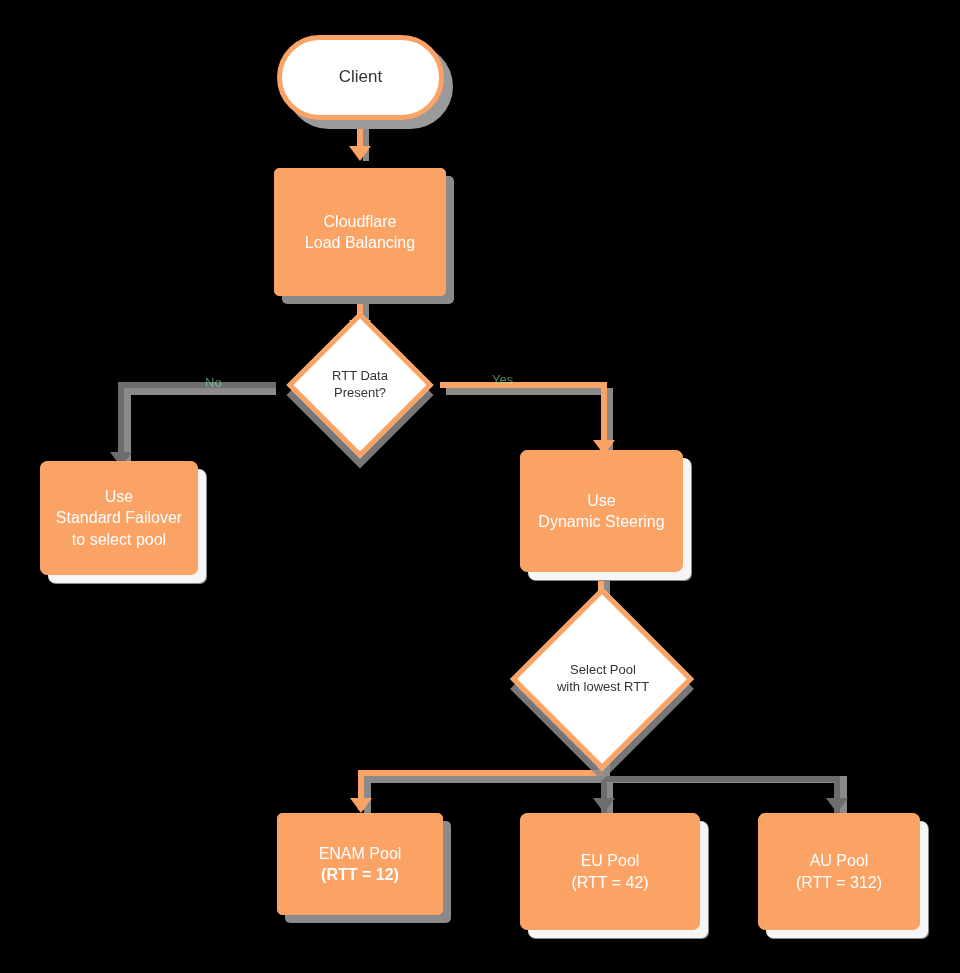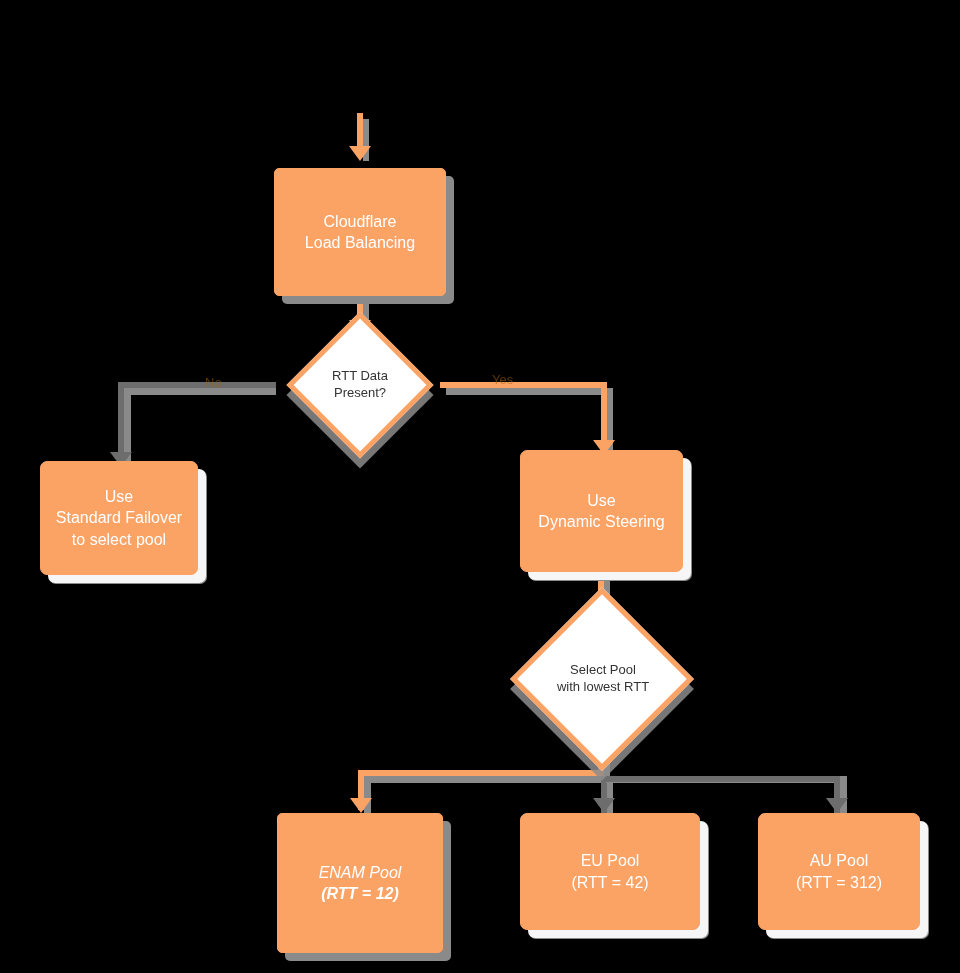--- a/index.html
+++ b/index.html
@@ -110,21 +110,21 @@
   }
   .arrow.down {
     border-left: 11px solid transparent;
     border-right: 11px solid transparent;
     border-top: 15px solid #6d6d6d;
   }
   .arrow.down.hot { border-top-color: #fba265; }
 
   .edge-label {
     position: absolute;
-    color: #a16207;
+    color: #86efac;
     font-size: 13px;
     z-index: 6;
     opacity: 0.55;
     filter: blur(0.7px);
     white-space: nowrap;
   }
   .bold { font-weight: bold; }
 </style>
 </head>
 <body>
@@ -184,20 +184,23 @@
   </div>
 
   <div class="edge">
     <div class="seg shadow" style="left:606px; top:776px; width:240px; height:7px;"></div>
     <div class="seg shadow" style="left:840px; top:776px; width:7px; height:42px;"></div>
     <div class="seg" style="left:601px; top:776px; width:239px; height:6px;"></div>
     <div class="seg" style="left:834px; top:776px; width:6px; height:40px;"></div>
     <div class="arrow down" style="left:826px; top:798px;"></div>
   </div>
 
+  <div class="node term" style="left:277px; top:35px; width:167px; height:85px;">
+    <span class="label">Client</span>
+  </div>
 
   <div class="node proc sharp" style="left:274px; top:168px; width:172px; height:128px;">
     <span class="label">Cloudflare
 Load Balancing</span>
   </div>
 
   <div class="diamond-wrap" style="left:290px; top:330px; width:140px; height:110px;">
     <div class="diamond-shape" style="left:18px; top:3px; width:104px; height:104px;"></div>
     <div class="diamond-text">RTT Data
 Present?</div>
@@ -213,21 +216,21 @@
     <span class="label">Use
 Dynamic Steering</span>
   </div>
 
   <div class="diamond-wrap" style="left:513px; top:612px; width:180px; height:134px;">
     <div class="diamond-shape" style="left:24px; top:2px; width:130px; height:130px;"></div>
     <div class="diamond-text">Select Pool
 with lowest RTT</div>
   </div>
 
-  <div class="node proc sharp" style="left:277px; top:813px; width:166px; height:140px; flex-direction:column;font-style:italic;">
+  <div class="node proc sharp" style="left:277px; top:813px; width:166px; height:102px; flex-direction:column;">
     <span class="label">ENAM Pool</span>
     <span class="label bold">(RTT = 12)</span>
   </div>
 
   <div class="node proc" style="left:520px; top:813px; width:180px; height:117px; flex-direction:column;">
     <span class="label">EU Pool</span>
     <span class="label">(RTT = 42)</span>
   </div>
 
   <div class="node proc" style="left:758px; top:813px; width:162px; height:117px; flex-direction:column;">

